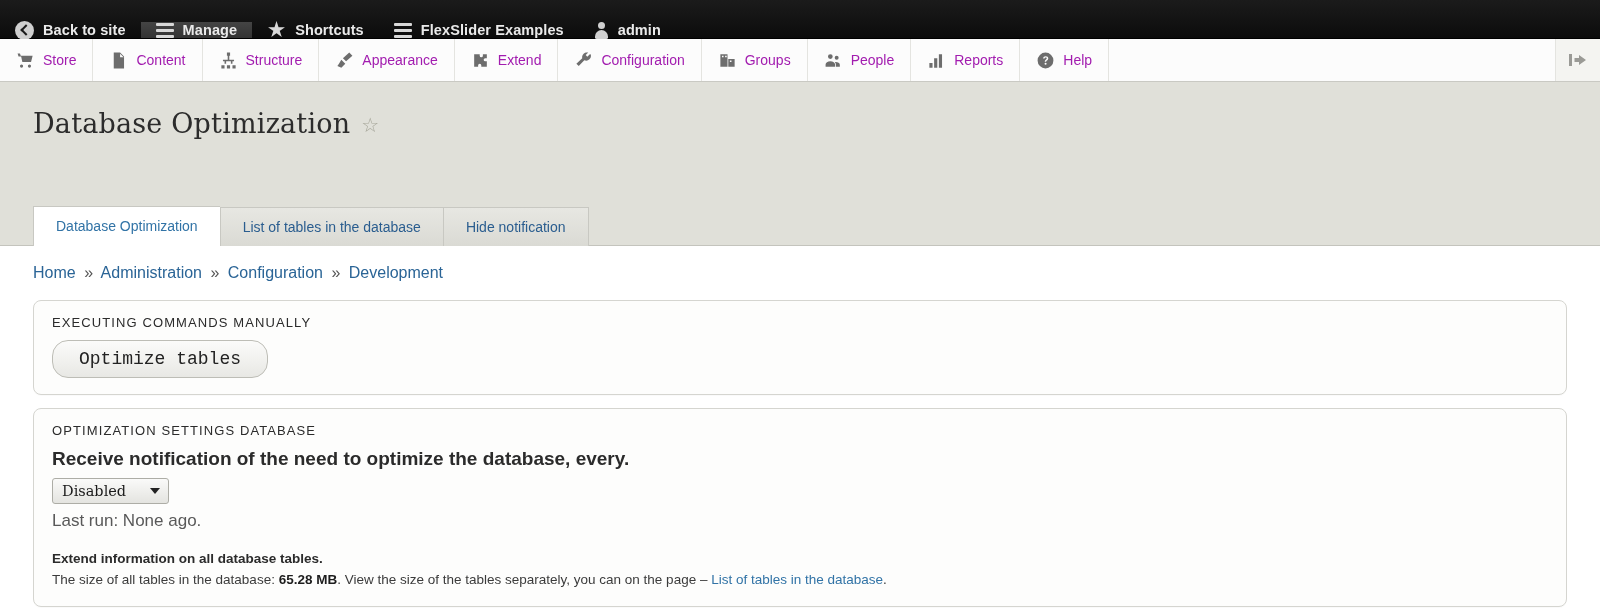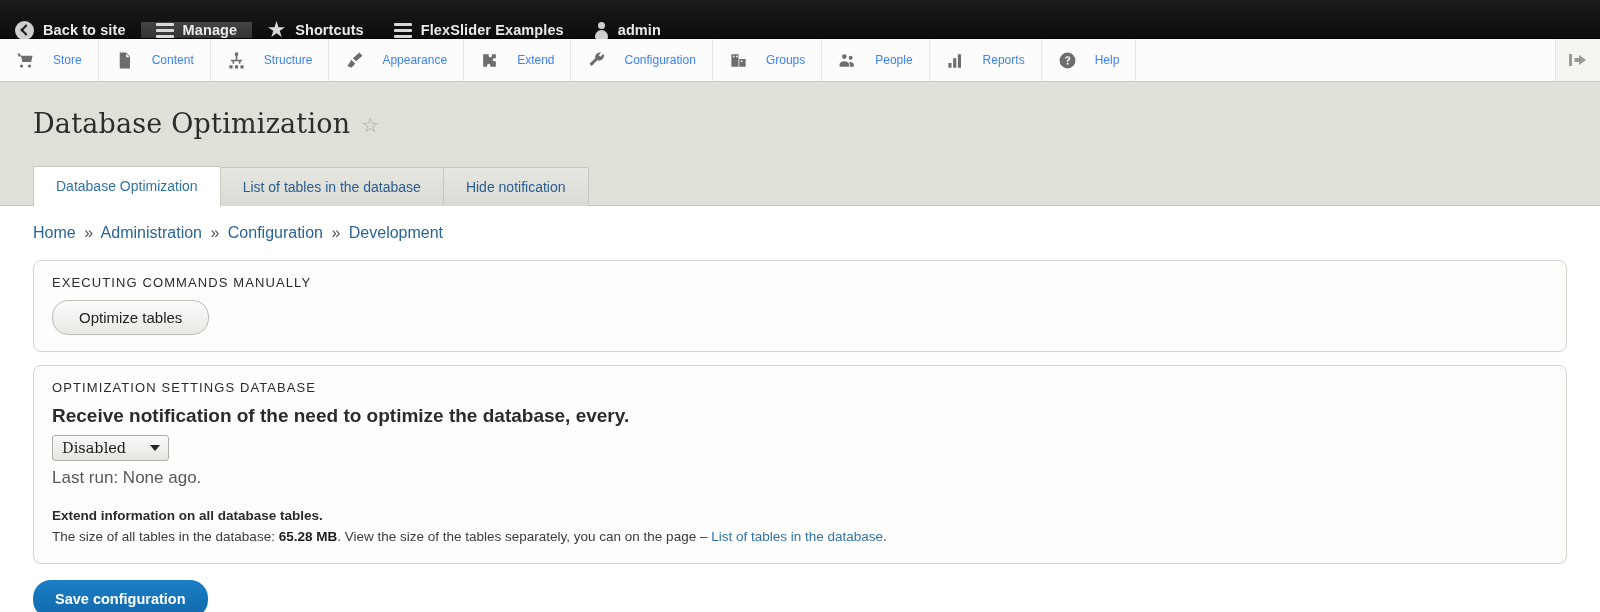--- a/index.html
+++ b/index.html
@@ -109,25 +109,25 @@
     height: 42px;
     background: #fcfcfc;
     border-bottom: 1px solid #c9c9c3;
     display: flex;
     align-items: stretch;
     position: relative;
   }
   .menu-item {
     display: flex;
     align-items: center;
-    gap: 18px;
+    gap: 8px;
     padding: 0 16px;
     border-right: 1px solid #e4e4e0;
-    color: #3b82f6;
-    font-size: 12px;
+    color: #a21caf;
+    font-size: 14px;
     cursor: pointer;
     white-space: nowrap;
   }
   .menu-item:first-child { border-left: none; }
   .menu-spacer {
     flex: 1 1 auto;
     border-right: 1px solid #e4e4e0;
   }
   .menu-toggle {
     width: 44px;
@@ -146,21 +146,21 @@
     fill: #6d6d6d;
   }
   .m-icon svg { display: block; }
 
   
   .page-head {
     background: #e0e0d9;
     padding: 0 0 0 0;
     border-bottom: 1px solid #c4c4bd;
     position: relative;
-    height: 124px;
+    height: 164px;
     box-sizing: border-box;
   }
   .page-title {
     font-family: "DejaVu Serif", "Liberation Serif", serif;
     font-size: 27px;
     color: #2c2c2c;
     padding: 26px 0 0 33px;
     display: flex;
     align-items: center;
     gap: 11px;
@@ -238,22 +238,22 @@
     font-size: 13px;
     letter-spacing: 1.1px;
     color: #2b2b2b;
     text-transform: uppercase;
     margin: 0 0 10px 0;
     font-weight: normal;
     font-family: "Liberation Sans", sans-serif;
   }
 
   .btn-optimize {
-    font-family: Liberation Sans, sans-serif;
-    font-size: 15px;
+    font-family: Liberation Mono, monospace;
+    font-size: 18px;
     color: #222;
     background: linear-gradient(to bottom, #fbfbfa 0%, #e8e8e4 100%);
     border: 1px solid #bdbdb6;
     border-radius: 16px;
     padding: 8px 26px;
     cursor: pointer;
   }
 
   .field-label {
     font-size: 19px;

